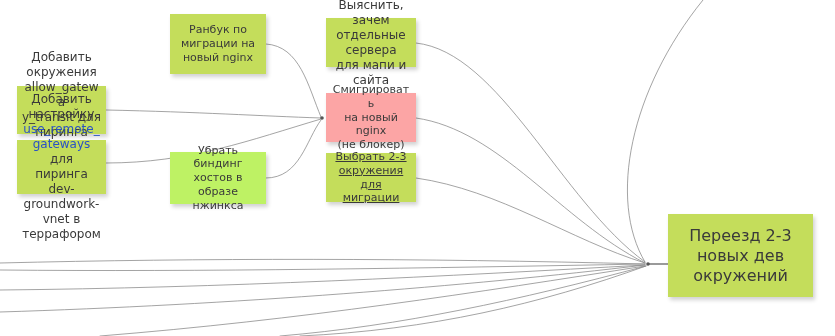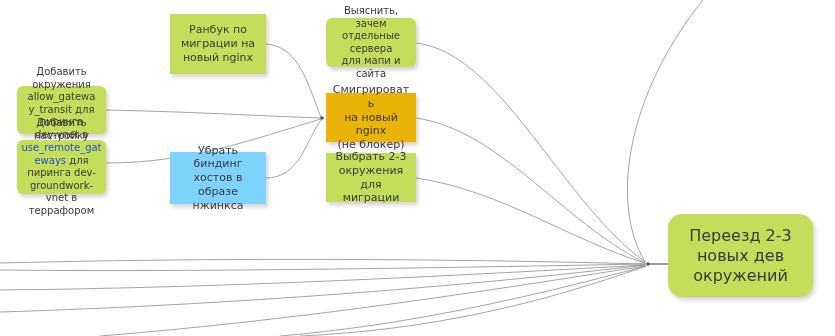--- a/index.html
+++ b/index.html
@@ -31,21 +31,21 @@
     justify-content: center;
     text-align: center;
     color: #3a3a3a;
     line-height: 1.25;
     box-shadow: 2px 3px 4px rgba(0,0,0,0.18);
     padding: 2px 4px;
     z-index: 5;
     white-space: pre-line;
     word-break: break-word;
   }
-  .node.small   { font-size: 10px; border-radius: 6px; }
+  .node.small   { font-size: 12px; }
   .node.medium  { font-size: 11px; }
   .node.large   { font-size: 16px; }
   .node .linktext {
     color: #2a52c4;
   }
 </style>
 </head>
 <body>
 
 <div id="canvas">
@@ -76,30 +76,30 @@
 миграции на
 новый nginx</div></div>
       <div class="node small" style="left: 17px; top: 86px; width: 89px; height: 48px; background: rgb(196, 221, 91); color: rgb(58, 58, 58);"><div style="white-space: pre-line;">Добавить
 окружения allow_gatewa
 y_transit для пиринга
 dev-vnet в террафором</div></div>
       <div class="node small" style="left: 17px; top: 140px; width: 89px; height: 54px; background: rgb(196, 221, 91); color: rgb(58, 58, 58);"><div style="white-space: pre-line;"><span>Добавить настройку
 </span><span class="linktext" style="color: rgb(42, 82, 196);">use_remote_gateways</span><span> для
 пиринга dev-groundwork-
 vnet в террафором</span></div></div>
-      <div class="node medium" style="left: 170px; top: 152px; width: 96px; height: 52px; background: #7dd3fc; color: rgb(58, 58, 58);"><div style="white-space: pre-line;">Убрать биндинг
+      <div class="node medium" style="left: 170px; top: 152px; width: 96px; height: 52px; background: #bef264; color: rgb(58, 58, 58);"><div style="white-space: pre-line;">Убрать биндинг
 хостов в образе
 нжинкса</div></div>
       <div class="node small" style="left: 326px; top: 18px; width: 90px; height: 49px; background: rgb(196, 221, 91); color: rgb(58, 58, 58);"><div style="white-space: pre-line;">Выяснить, зачем
 отдельные сервера
 для мапи и сайта</div></div>
-      <div class="node medium" style="left: 326px; top: 93px; width: 90px; height: 49px; background: #eab308; color: rgb(58, 58, 58);"><div style="white-space: pre-line;">Смигрировать
+      <div class="node medium" style="left: 326px; top: 93px; width: 90px; height: 49px; background: #fca5a5; color: rgb(58, 58, 58);"><div style="white-space: pre-line;">Смигрировать
 на новый nginx
 (не блокер)</div></div>
-      <div class="node medium" style="left: 326px; top: 153px; width: 90px; height: 49px; background: rgb(196, 221, 91); color: rgb(58, 58, 58);"><div style="white-space: pre-line;">Выбрать 2-3
+      <div class="node medium" style="left: 326px; top: 153px; width: 90px; height: 49px; background: rgb(196, 221, 91); color: rgb(58, 58, 58); text-decoration: underline;"><div style="white-space: pre-line;">Выбрать 2-3
 окружения для
 миграции</div></div>
-      <div class="node large" style="left: 668px; top: 214px; width: 145px; height: 83px; background: rgb(196, 221, 91); color: rgb(58, 58, 58); border-radius: 14px;"><div style="white-space: pre-line;">Переезд 2-3
+      <div class="node large" style="left: 668px; top: 214px; width: 145px; height: 83px; background: rgb(196, 221, 91); color: rgb(58, 58, 58);"><div style="white-space: pre-line;">Переезд 2-3
 новых дев
 окружений</div></div>
     </div>
 
 </div>
 
 </body></html>

